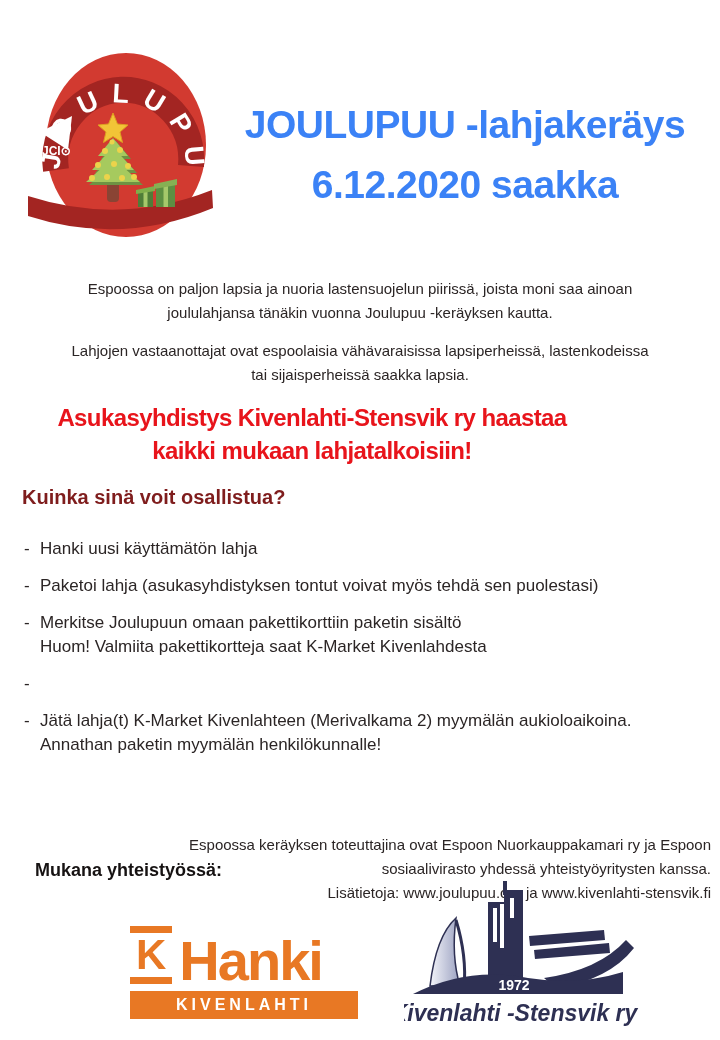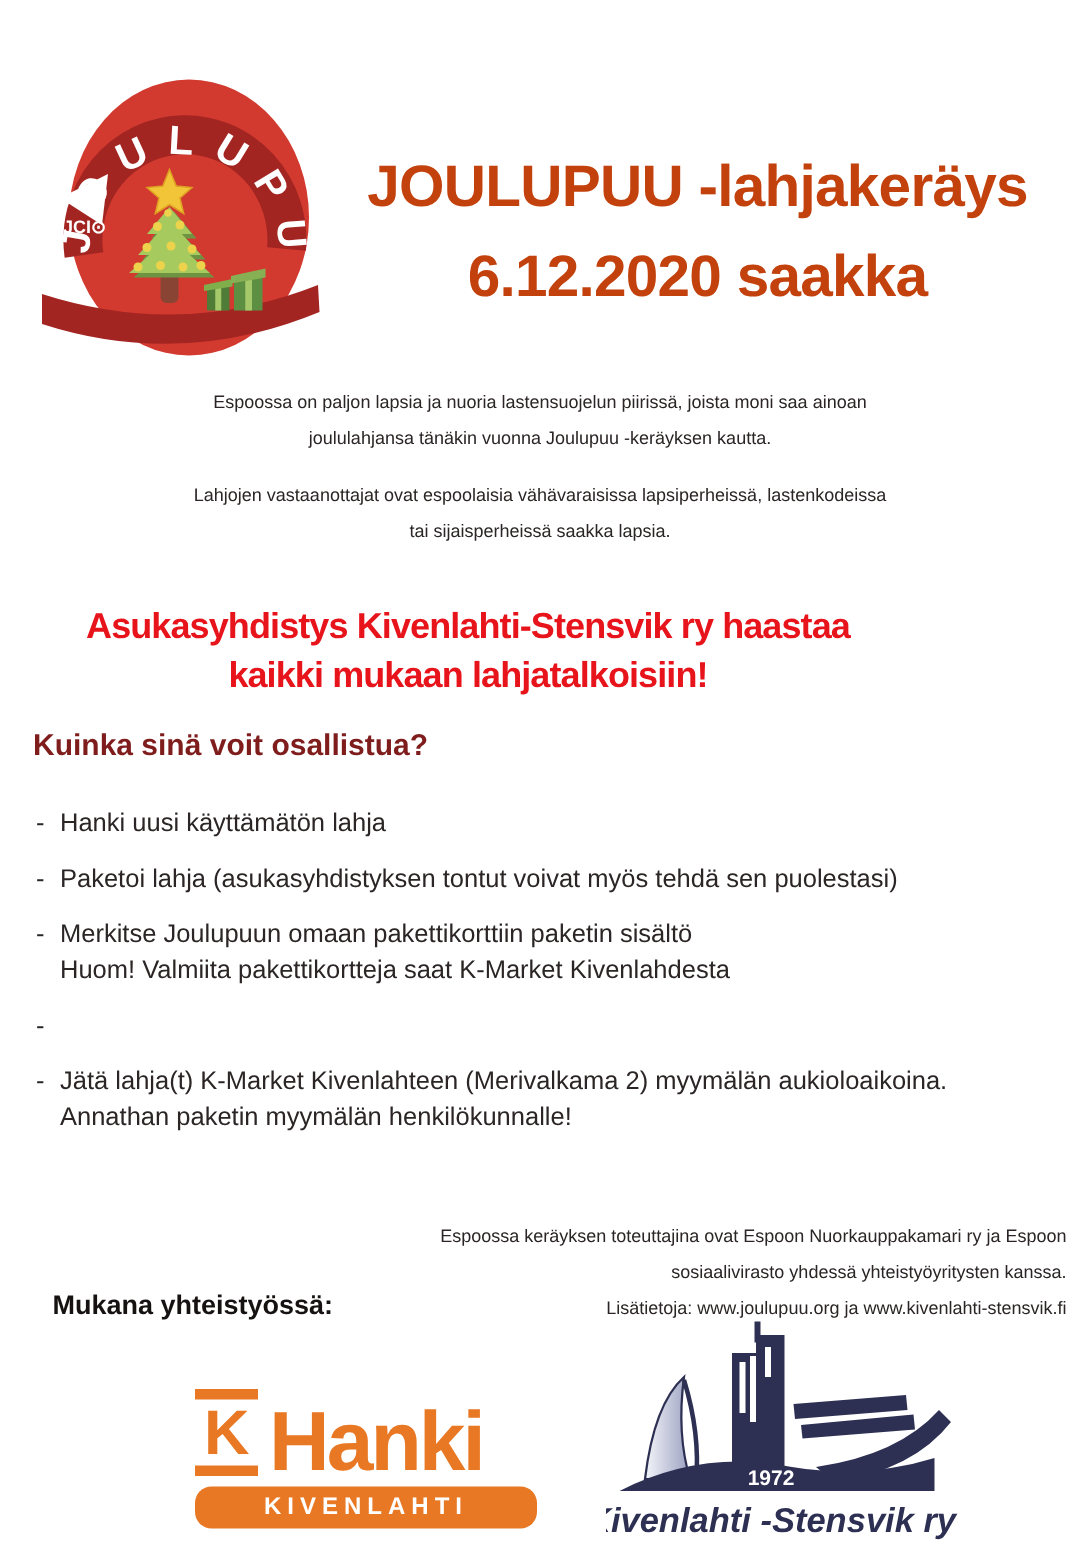--- a/index.html
+++ b/index.html
@@ -8,25 +8,25 @@
     position:relative;width:720px;height:1040px;margin:0 auto;
     background:#ffffff;overflow:hidden;
     font-family:"Liberation Sans",sans-serif;color:#2b2525;
   }
   .abs{position:absolute;}
   .ml{white-space:pre-line;}
   
   .jlogo{left:26px;top:50px;width:188px;height:198px;}
   .title{
     left:215px;top:95px;width:500px;text-align:center;
-    color:#c2410c;font-weight:bold;font-size:39px;line-height:60px;
+    color:#3b82f6;font-weight:bold;font-size:39px;line-height:60px;
     letter-spacing:-0.5px;
   }
   
-  .para{left:8px;width:704px;text-align:center;font-size:12px;line-height:24px;}
+  .para{left:8px;width:704px;text-align:center;font-size:15px;line-height:24px;margin-top:21px;}
   .p1{top:256px;}
   .p2{top:318px;}
   
   .challenge{
     left:0;width:624px;top:401px;text-align:center;color:#e8141b;
     font-weight:bold;font-size:24px;line-height:33px;letter-spacing:-0.6px;
   }
   
   .howto-heading{left:22px;top:486px;font-size:20px;font-weight:bold;color:#7f1d1d;}
   .howto-list{left:24px;top:537px;width:690px;margin:0;padding:0;list-style:none;}
@@ -43,21 +43,21 @@
     border-top:7px solid #e87824;border-bottom:7px solid #e87824;
     padding:0 6px;
   }
   .km-name{
     color:#e87824;font-weight:bold;font-size:56px;line-height:56px;
     letter-spacing:-2px;position:relative;top:5px;
   }
   .km-banner{
     margin-top:7px;width:228px;height:28px;background:#e87824;
     color:#ffffff;font-weight:bold;font-size:16px;letter-spacing:4px;
-    display:flex;align-items:center;justify-content:center;border-radius:11px;
+    display:flex;align-items:center;justify-content:center;
   }
   .ks{left:404px;top:874px;width:250px;height:154px;}
   svg{display:block;}
 </style>
 </head>
 <body>
 
 <div class="page">
 
   <div class="abs jlogo">

